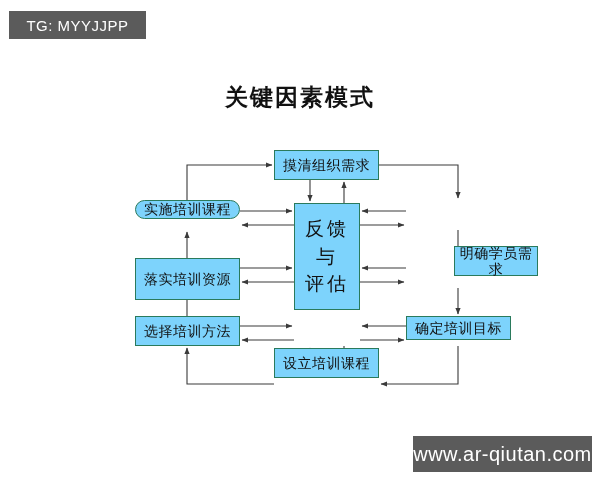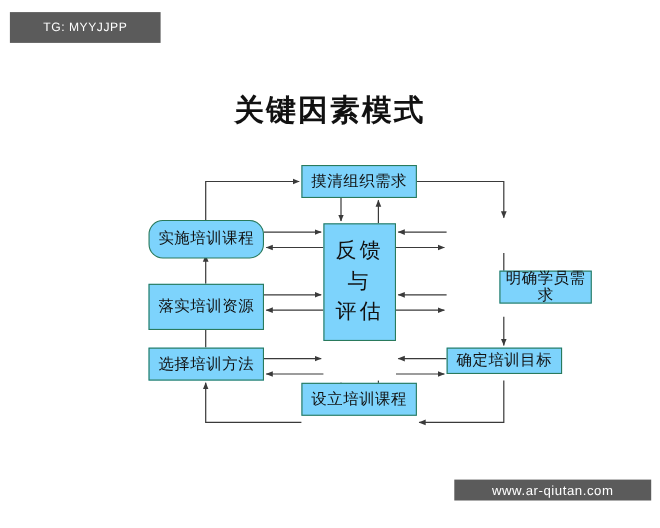--- a/index.html
+++ b/index.html
@@ -24,38 +24,38 @@
     align-items: center;
     justify-content: center;
     letter-spacing: 0.5px;
     font-family: "Liberation Sans", sans-serif;
   }
   #tg-badge {
     left: 9px;
     top: 11px;
     width: 137px;
     height: 28px;
-    font-size: 11px;
+    font-size: 15px;
   }
   #site-badge {
     left: 413px;
     top: 436px;
     width: 179px;
-    height: 19px;
-    font-size: 12px;
+    height: 36px;
+    font-size: 20px;
   }
 
   
   #diagram-title {
     position: absolute;
     left: 0;
     top: 82px;
     width: 600px;
     text-align: center;
-    font-size: 27px;
+    font-size: 23px;
     font-weight: bold;
     color: #111111;
     letter-spacing: 2px;
     font-family: "DejaVu Sans", "Liberation Sans", sans-serif;
   }
 
   
   #diagram-canvas {
     position: absolute;
     left: 0;
@@ -85,21 +85,21 @@
     font-size: 14px;
     line-height: 1.15;
     letter-spacing: 0.5px;
     font-family: "DejaVu Sans", "Liberation Sans", sans-serif;
     z-index: 2;
   }
 
   .node-top    { left: 274px; top: 150px; width: 105px; height: 30px; }
   .node-bottom { left: 274px; top: 348px; width: 105px; height: 30px; text-align: right; }
 
-  .node-left-1 { left: 135px; top: 200px; width: 105px; height: 35px; border-radius: 13px; }
+  .node-left-1 { left: 135px; top: 200px; width: 105px; height: 19px; border-radius: 13px; }
   .node-left-2 { left: 135px; top: 258px; width: 105px; height: 42px; }
   .node-left-3 { left: 135px; top: 316px; width: 105px; height: 30px; }
 
   .node-right-1 { left: 406px; top: 200px; width: 105px; height: 30px; }
   .node-right-2 { left: 406px; top: 246px; width: 84px; height: 30px; margin-left: 48px; }
   .node-right-3 { left: 406px; top: 316px; width: 105px; height: 24px; }
 
   .node-center {
     left: 294px;
     top: 203px;

